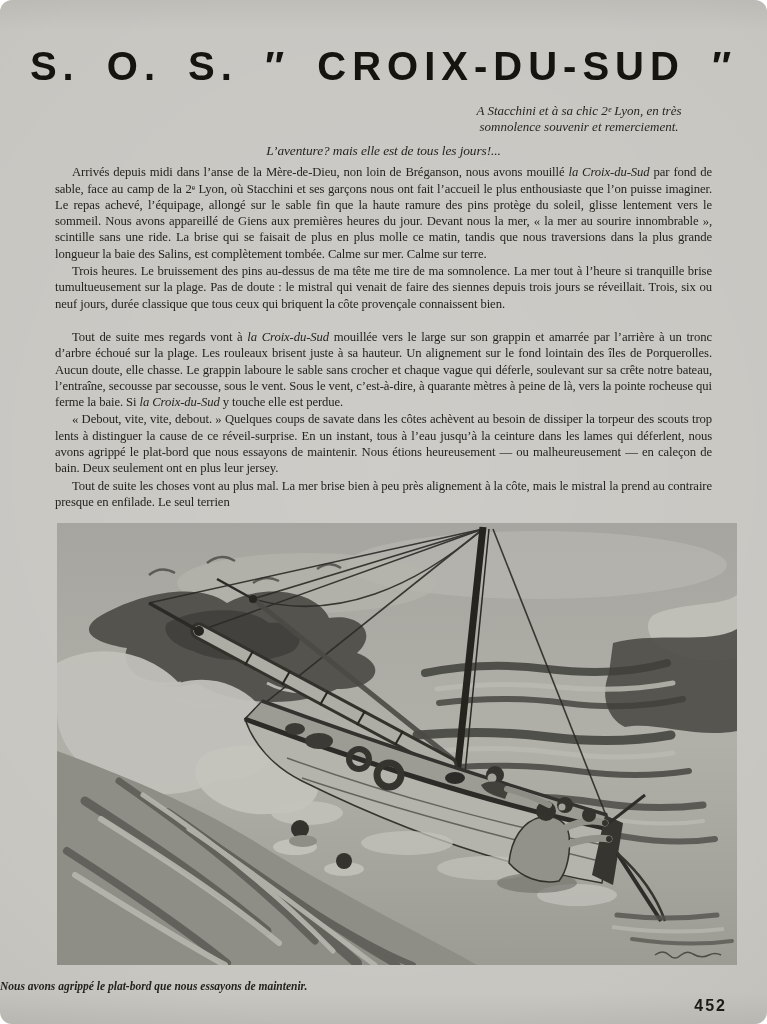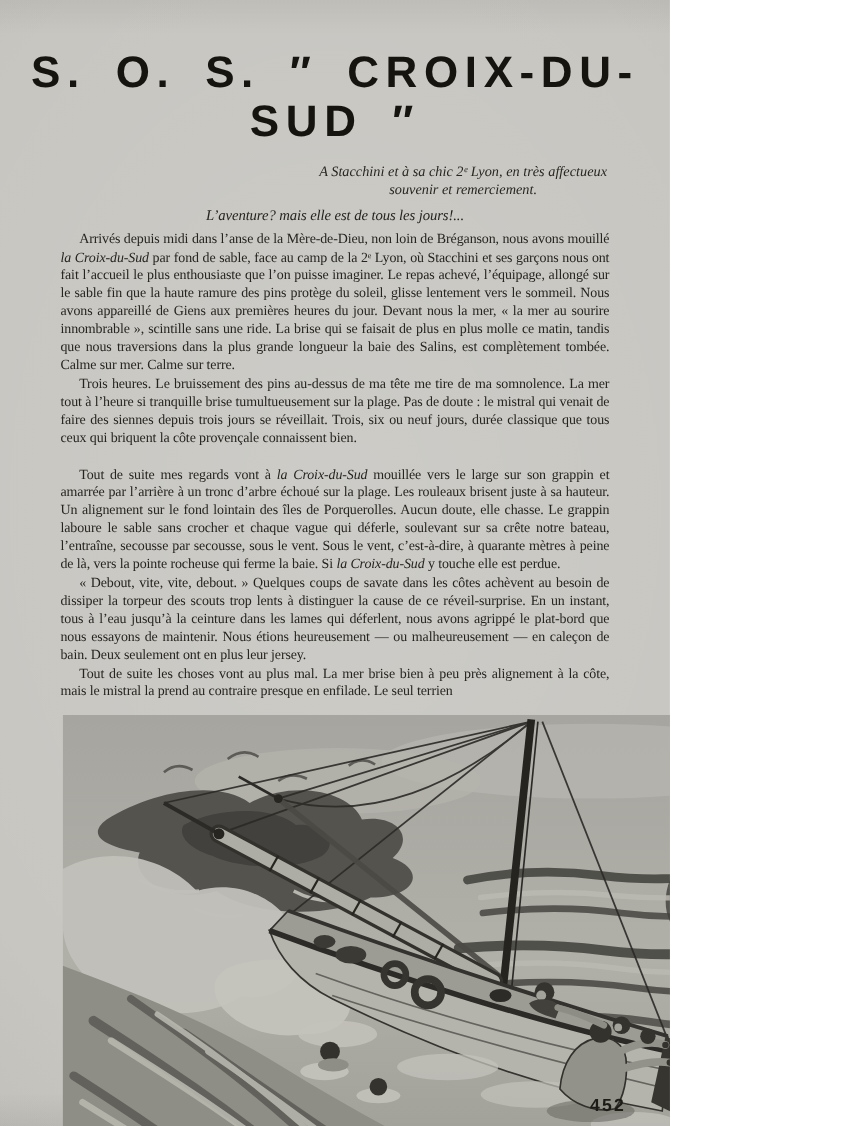--- a/index.html
+++ b/index.html
@@ -1,25 +1,26 @@
 <!DOCTYPE html>
 <html><head>
 <meta charset="utf-8">
 <style>
   html,body{margin:0;padding:0;}
   .page{
     position:relative;
-    width:609px;height:1024px;
+    width:767px;height:1024px;
     background:#c7c6c1;
     background-image:
       radial-gradient(ellipse 120% 100% at 50% 45%, rgba(255,255,255,.10) 0%, rgba(255,255,255,0) 55%, rgba(40,38,32,.10) 100%),
       linear-gradient(180deg, rgba(60,58,52,.07) 0%, rgba(60,58,52,0) 3%, rgba(60,58,52,0) 97%, rgba(60,58,52,.08) 100%);
     overflow:hidden;
     font-family:"Liberation Serif", serif;
     color:#26241f;
+    border-radius:12px;
   }
   .title{
     margin-top:44px;
     text-align:center;
     font-family:"Liberation Sans", sans-serif;
     font-weight:bold;
     font-size:40px;
     letter-spacing:6px;
     word-spacing:10px;
     color:#15140f;
@@ -43,44 +44,44 @@
   .para{margin:0 0 1px 0; text-indent:17px; text-align:justify;}
   .para.lead{font-style:italic; text-indent:0; text-align:center; font-size:13.4px; margin-bottom:5px;}
   .it{font-style:italic;}
   .illustration{
     display:block;
     margin:12px 0 0 57px;
     width:680px;height:442px;
   }
   .caption{
     margin-top:15px;
-    text-align:right;
+    text-align:left;
+    font-style:italic;
     font-weight:bold;
     font-size:11.5px;
     color:#24221c;
-    margin-left:18px;
   }
   .pageno{
     position:absolute;
     right:40px;top:997px;
     font-family:"Liberation Sans", sans-serif;
     font-weight:bold;
     font-size:16px;
     letter-spacing:2px;
     color:#1d1b16;
   }
 </style>
 </head>
 <body>
 
 <div class="page">
 
   <div class="title">S. O. S. ″ CROIX-DU-SUD ″</div>
 
-  <div class="dedication">A Stacchini et à sa chic 2ᵉ Lyon, en très affectueux souvenir et remerciement.</div>
+  <div class="dedication">A Stacchini et à sa chic 2ᵉ Lyon, en très somnolence souvenir et remerciement.</div>
 
   <div class="cols">
     <div class="col">
         <p class="para lead"><span class="it">L’aventure? mais elle est de tous les jours!...</span></p>
         <p class="para"><span>Arrivés depuis midi dans l’anse de la Mère-de-Dieu, non loin de Bréganson, nous avons mouillé </span><span class="it">la Croix-du-Sud</span><span> par fond de sable, face au camp de la 2ᵉ Lyon, où Stacchini et ses garçons nous ont fait l’accueil le plus enthousiaste que l’on puisse imaginer. Le repas achevé, l’équipage, allongé sur le sable fin que la haute ramure des pins protège du soleil, glisse lentement vers le sommeil. Nous avons appareillé de Giens aux premières heures du jour. Devant nous la mer, « la mer au sourire innombrable », scintille sans une ride. La brise qui se faisait de plus en plus molle ce matin, tandis que nous traversions dans la plus grande longueur la baie des Salins, est complètement tombée. Calme sur mer. Calme sur terre.</span></p>
         <p class="para"><span>Trois heures. Le bruissement des pins au-dessus de ma tête me tire de ma somnolence. La mer tout à l’heure si tranquille brise tumultueusement sur la plage. Pas de doute : le mistral qui venait de faire des siennes depuis trois jours se réveillait. Trois, six ou neuf jours, durée classique que tous ceux qui briquent la côte provençale connaissent bien.</span></p>
       </div>
     <div class="col">
         <p class="para"><span>Tout de suite mes regards vont à </span><span class="it">la Croix-du-Sud</span><span> mouillée vers le large sur son grappin et amarrée par l’arrière à un tronc d’arbre échoué sur la plage. Les rouleaux brisent juste à sa hauteur. Un alignement sur le fond lointain des îles de Porquerolles. Aucun doute, elle chasse. Le grappin laboure le sable sans crocher et chaque vague qui déferle, soulevant sur sa crête notre bateau, l’entraîne, secousse par secousse, sous le vent. Sous le vent, c’est-à-dire, à quarante mètres à peine de là, vers la pointe rocheuse qui ferme la baie. Si </span><span class="it">la Croix-du-Sud</span><span> y touche elle est perdue.</span></p>
         <p class="para"><span>« Debout, vite, vite, debout. » Quelques coups de savate dans les côtes achèvent au besoin de dissiper la torpeur des scouts trop lents à distinguer la cause de ce réveil-surprise. En un instant, tous à l’eau jusqu’à la ceinture dans les lames qui déferlent, nous avons agrippé le plat-bord que nous essayons de maintenir. Nous étions heureusement — ou malheureusement — en caleçon de bain. Deux seulement ont en plus leur jersey.</span></p>

